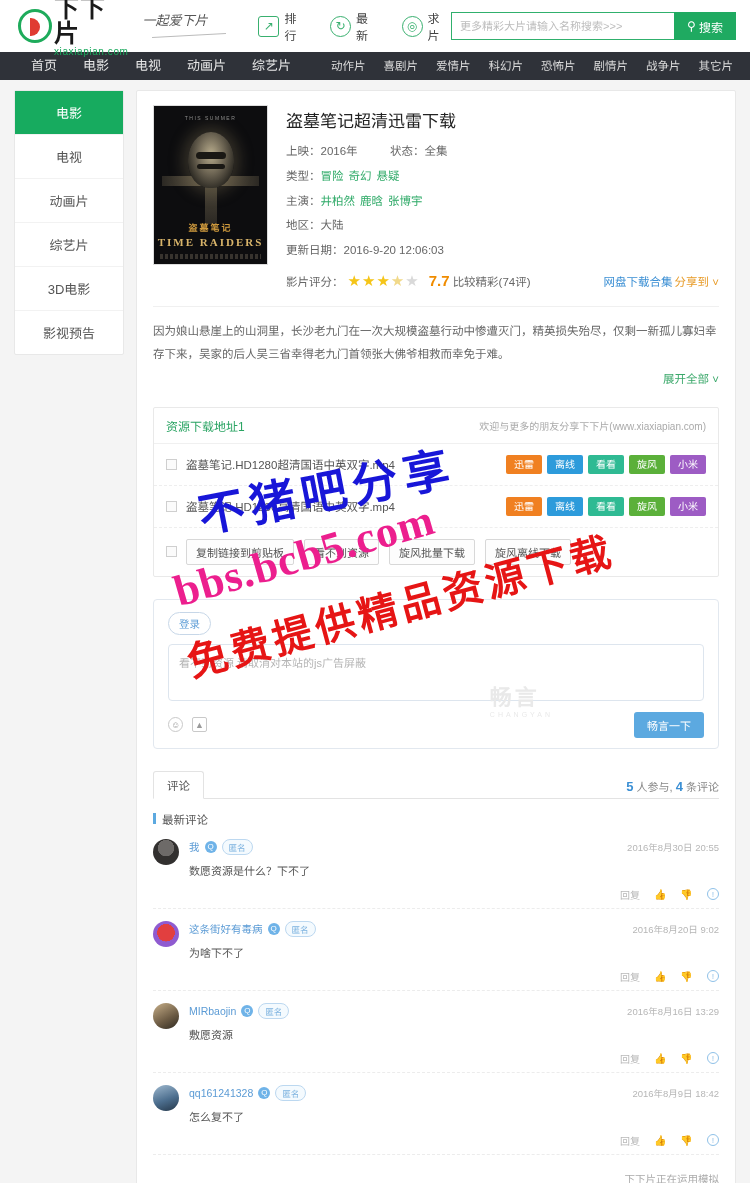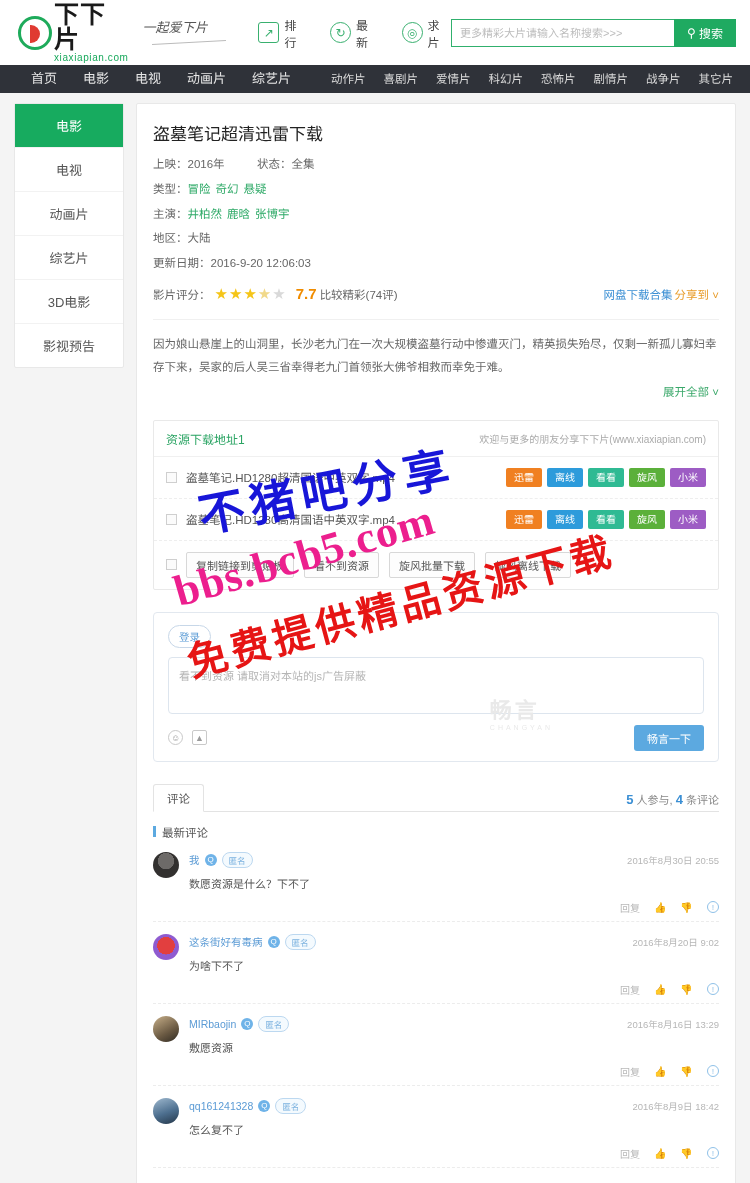--- a/index.html
+++ b/index.html
@@ -9,21 +9,21 @@
     background: #f4f4f4;
     font-family: "Liberation Sans", "DejaVu Sans", sans-serif;
     font-size: 12px;
     color: #333;
   }
   .page { width: 750px; position: relative; }
 
   
   .header {
     background: #fff;
-    height: 65px;
+    height: 52px;
     display: flex;
     align-items: center;
     padding: 0 14px 0 18px;
   }
   .logo-wrap { display: flex; align-items: center; }
   .logo-mark {
     width: 34px; height: 34px;
     border: 3px solid #1eab5b;
     border-radius: 50%;
     position: relative;
@@ -632,20 +632,29 @@
       <a class="side-item">电视</a>
       <a class="side-item">动画片</a>
       <a class="side-item">综艺片</a>
       <a class="side-item">3D电影</a>
       <a class="side-item">影视预告</a>
     </div>
 
     <div class="content">
 
       <div class="detail">
+        <div class="poster">
+          <div class="topline">THIS SUMMER</div>
+          <div class="cross-v"></div>
+          <div class="cross-h"></div>
+          <div class="mask"></div>
+          <div class="cn-title">盗墓笔记</div>
+          <div class="en-title">TIME RAIDERS</div>
+          <div class="credits"></div>
+        </div>
 
         <div class="meta">
           <h1 class="film-title">盗墓笔记超清迅雷下载</h1>
 
           <div class="meta-row">
             <span>上映：</span><span>2016年</span>
             <span class="gap"></span>
             <span>状态：</span><span>全集</span>
           </div>
 

